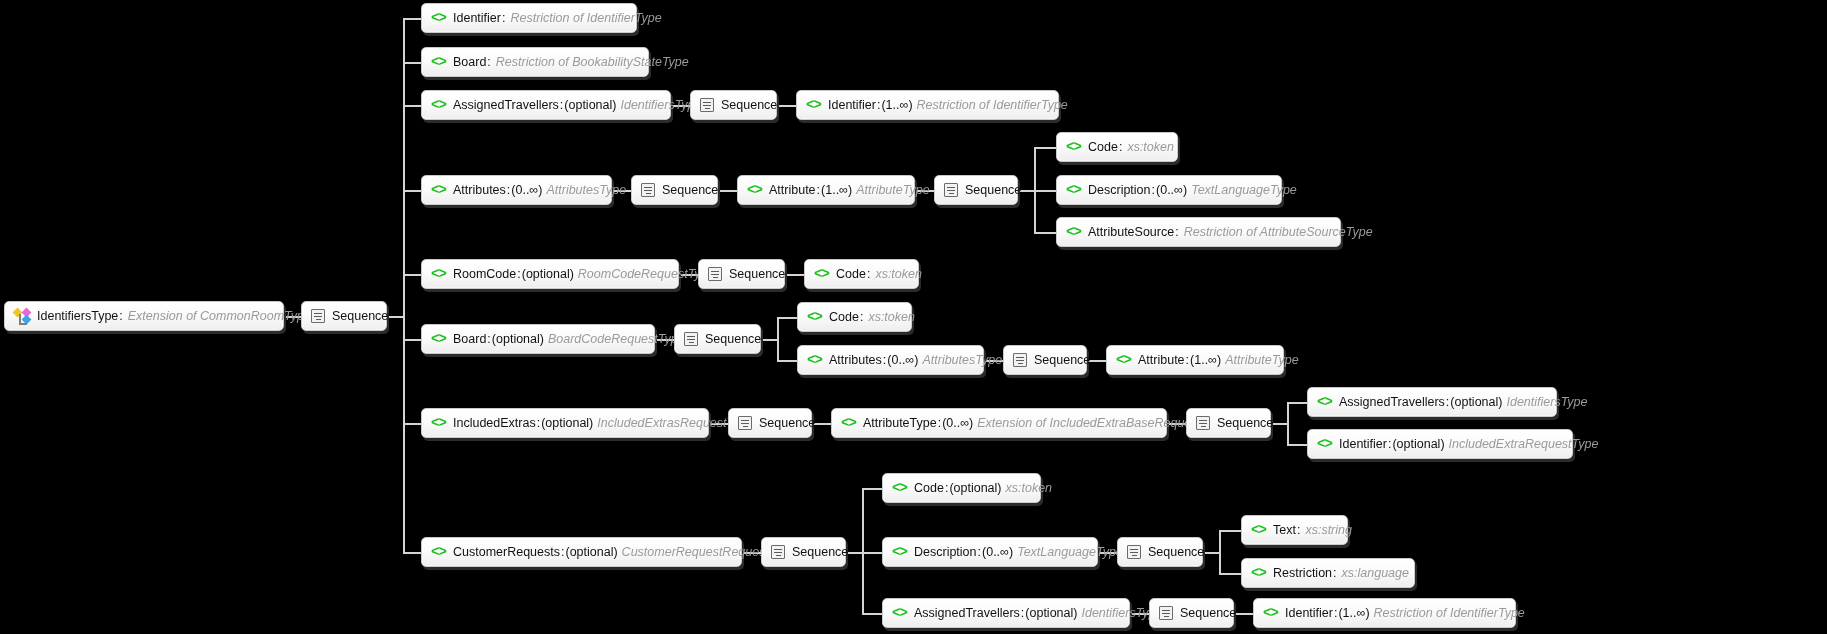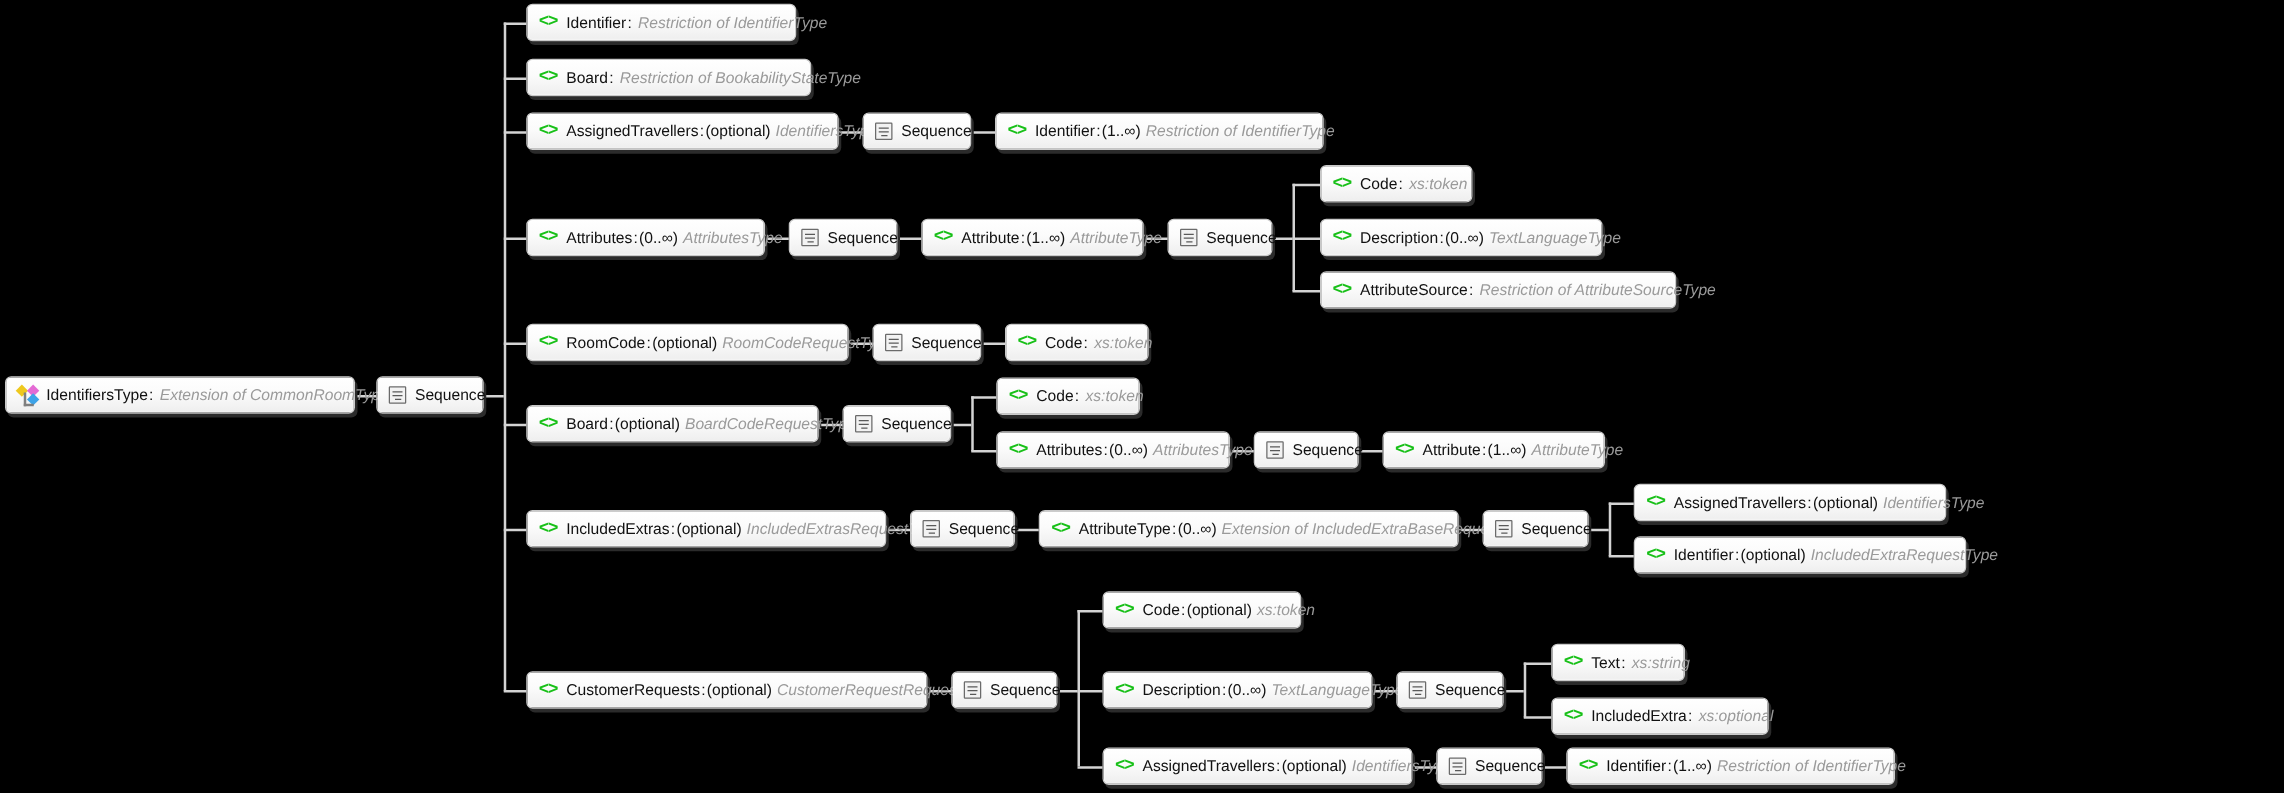--- a/index.html
+++ b/index.html
@@ -438,23 +438,23 @@
     <span class="lbl">Sequence</span>
   </div>
   <div class="node" style="left:1241px; top:515px; width:107px;">
     <span class="icon icon-element">&lt;&gt;</span>
     <span class="nm">Text</span>
     <span class="sep">:</span>
     <span class="ty">xs:string</span>
   </div>
   <div class="node" style="left:1241px; top:558px; width:174px;">
     <span class="icon icon-element">&lt;&gt;</span>
-    <span class="nm">IncludedExtra</span>
-    <span class="sep">:</span>
-    <span class="ty">xs:optional</span>
+    <span class="nm">Restriction</span>
+    <span class="sep">:</span>
+    <span class="ty">xs:language</span>
   </div>
   <div class="node" style="left:882px; top:598px; width:248px;">
     <span class="icon icon-element">&lt;&gt;</span>
     <span class="nm">AssignedTravellers</span>
     <span class="sep">:</span>
     <span class="card">(optional)</span>
     <span class="ty">IdentifiersType</span>
   </div>
   <div class="node" style="left:1149px; top:598px; width:85px;">
     <span class="icon icon-sequence">

